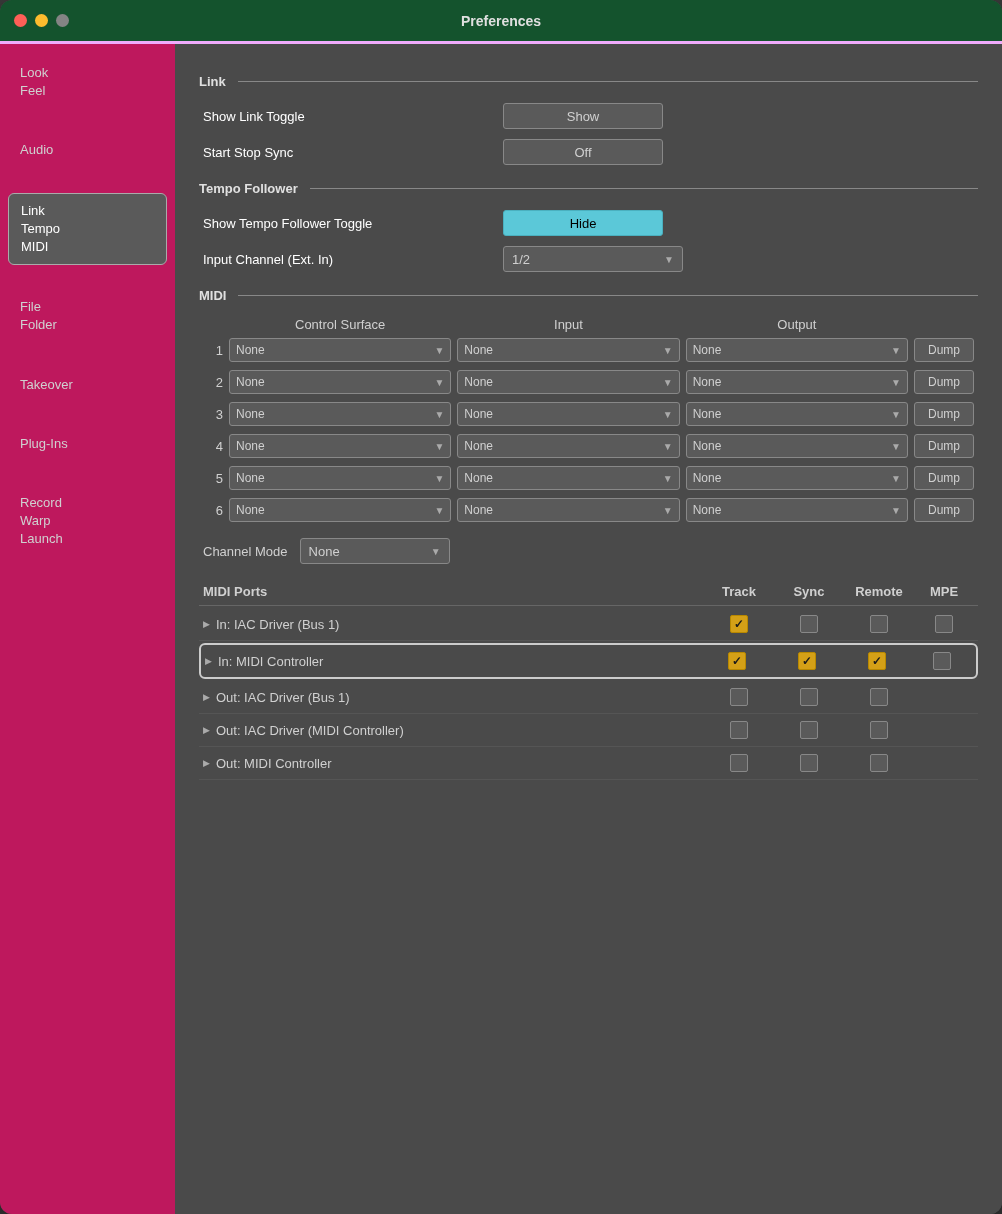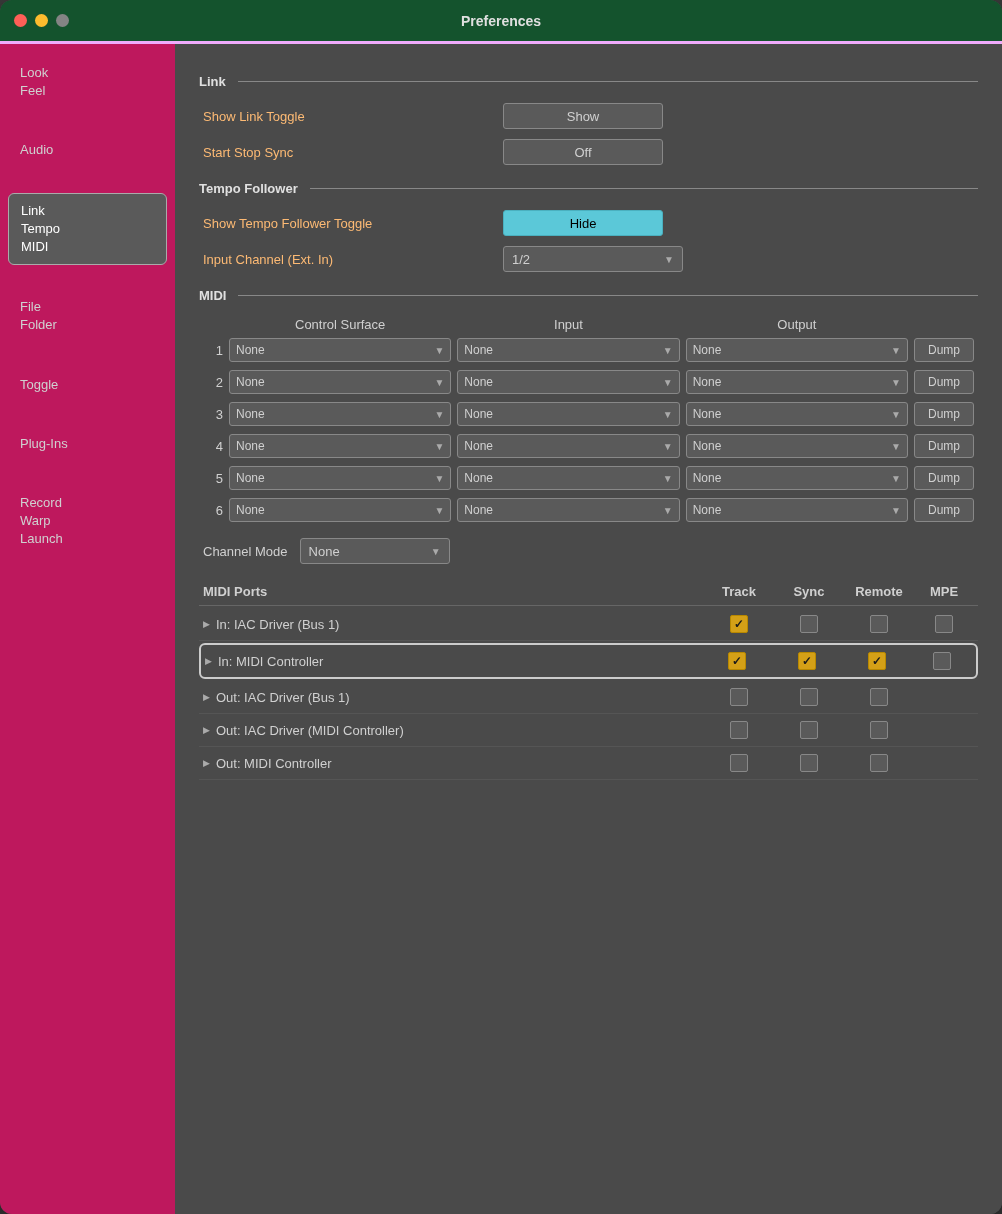--- a/index.html
+++ b/index.html
@@ -128,21 +128,21 @@
     .setting-row {
       display: flex;
       align-items: center;
       margin-bottom: 10px;
       padding: 0 4px;
     }
 
     .setting-label {
       width: 300px;
       font-size: 13px;
-      color: #fdba74;
+      color: #ffffff;
     }
 
     .setting-control {
       display: flex;
       align-items: center;
     }
 
     
     .toggle-btn {
       min-width: 160px;
@@ -365,21 +365,21 @@
 
     <div class="sidebar">
       <div class="sidebar-item" style="white-space: pre-line;">Look
 Feel</div>
       <div class="sidebar-item">Audio</div>
       <div class="sidebar-item active" style="white-space: pre-line;">Link
 Tempo
 MIDI</div>
       <div class="sidebar-item" style="white-space: pre-line;">File
 Folder</div>
-      <div class="sidebar-item">Toggle</div>
+      <div class="sidebar-item">Takeover</div>
       <div class="sidebar-item">Plug-Ins</div>
       <div class="sidebar-item" style="white-space: pre-line;">Record
 Warp
 Launch</div>
     </div>
 
     <div class="main">
 
       <div class="section-header">
         <span class="section-title">Link</span>

